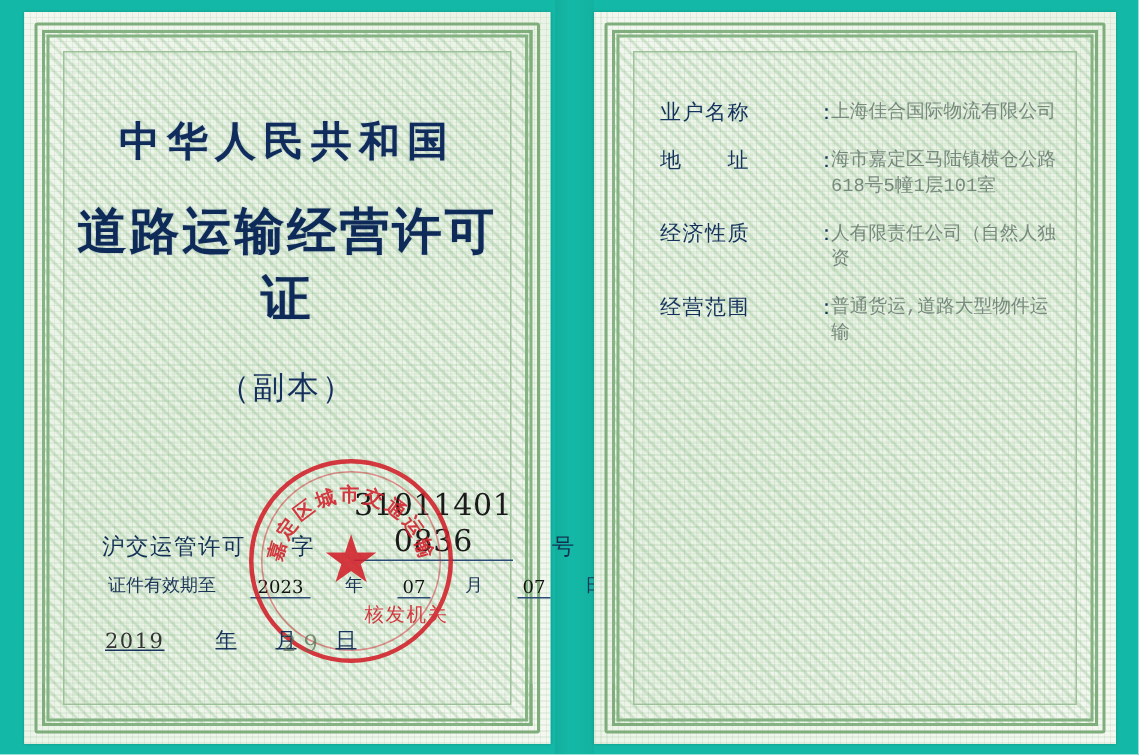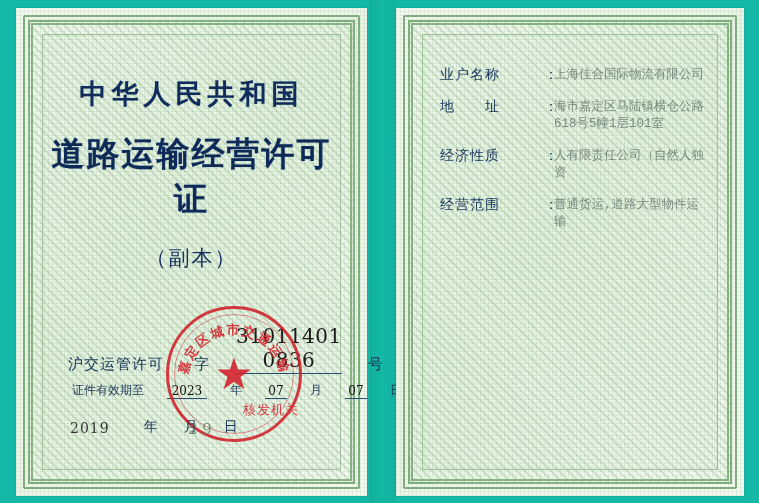--- a/index.html
+++ b/index.html
@@ -220,20 +220,21 @@
     position: absolute;
     left: 24px;
     right: 30px;
     bottom: 30px;
     display: flex;
     align-items: flex-end;
     justify-content: flex-start;
     font-family: "DejaVu Serif", serif;
     font-size: 14px;
     color: #17335c;
+    text-decoration: underline;
   }
   .issue-row .y {
     color: #333;
     margin-right: 34px;
     letter-spacing: 1px;
   }
   .issue-row .u1 { margin-right: 26px; }
   .issue-row .u2 { margin-right: 26px; }
   .issue-row .handwrite {
     position: absolute;

